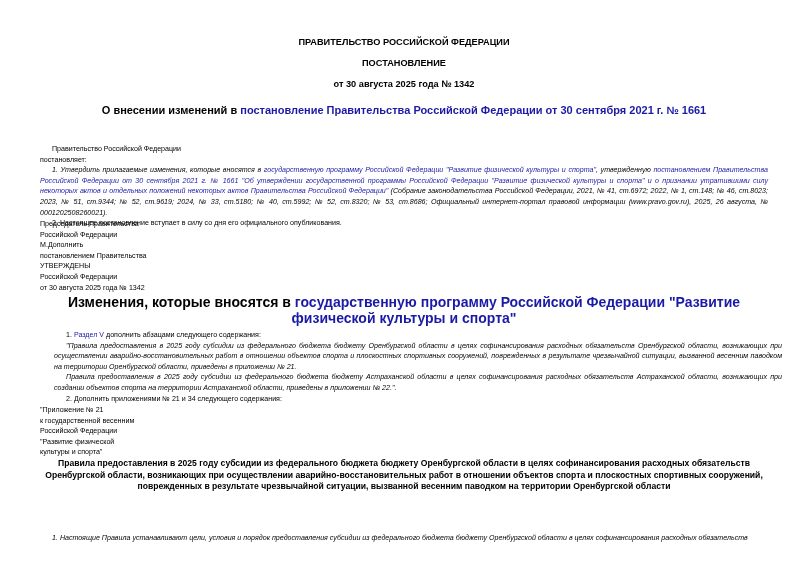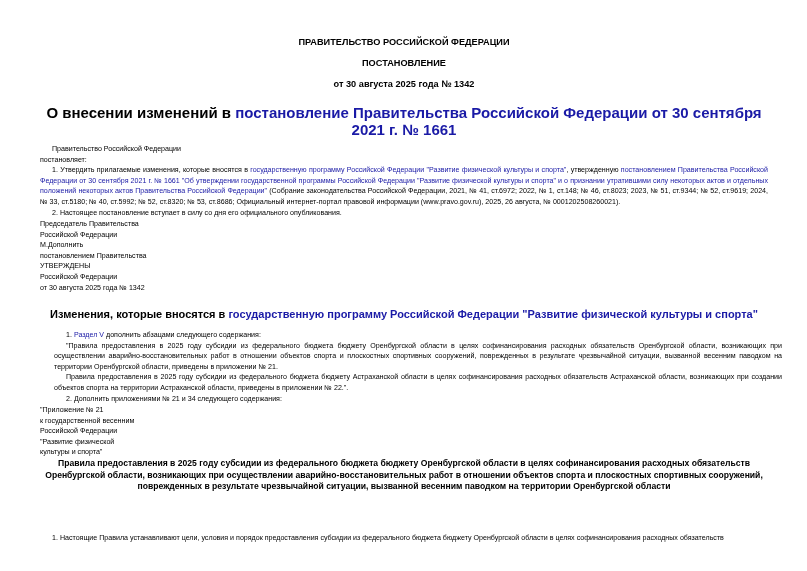--- a/index.html
+++ b/index.html
@@ -3,58 +3,58 @@
 <meta charset="utf-8">
 <style>
   html, body { margin: 0; padding: 0; background: #ffffff; }
   body { width: 807px; height: 571px; overflow: hidden; position: relative;
          font-family: "Liberation Sans", sans-serif; color: #000; }
   .page { position: absolute; left: 40px; top: 0; width: 728px; }
   .r { }
   .lnk { color: #1a1aa6; }
   .h1 { font-size: 9.2px; font-weight: bold; text-align: center; position: absolute; left: 0; width: 728px; }
   .small { font-size: 7.1px; line-height: 10.6px; }
-  .just { text-align: justify; }
+  .just { text-align: justify; font-style: italic; }
   .ind { text-indent: 12px; }
   .abs { position: absolute; left: 0; width: 728px; }
   p { margin: 0; }
   .sig p { line-height: 10.6px; }
   .title2 { font-size: 8.6px; font-weight: bold; text-align: center; line-height: 11.5px; }
 </style>
 </head>
 <body>
 
 <div class="page">
 
   <div class="h1" style="top:37px;">ПРАВИТЕЛЬСТВО РОССИЙСКОЙ ФЕДЕРАЦИИ</div>
   <div class="h1" style="top:58px;">ПОСТАНОВЛЕНИЕ</div>
   <div class="h1" style="top:79px;">от 30 августа 2025 года № 1342</div>
 
-  <div class="h1" style="top:104px; font-size:15px;">
+  <div class="h1" style="top:104px; font-size:11px;">
     <span>О внесении изменений в </span><span class="lnk">постановление Правительства Российской Федерации от 30 сентября 2021 г. № 1661</span>
   </div>
 
   <div class="abs small" style="top:144px;">
     <p class="ind">Правительство Российской Федерации</p>
     <p>постановляет:</p>
     <p class="ind just"><span>1. Утвердить прилагаемые изменения, которые вносятся в </span><span class="lnk">государственную программу Российской Федерации "Развитие физической культуры и спорта"</span><span>, утвержденную </span><span class="lnk">постановлением Правительства Российской Федерации от 30 сентября 2021 г. № 1661 "Об утверждении государственной программы Российской Федерации "Развитие физической культуры и спорта" и о признании утратившими силу некоторых актов и отдельных положений некоторых актов Правительства Российской Федерации"</span><span> (Собрание законодательства Российской Федерации, 2021, № 41, ст.6972; 2022, № 1, ст.148; № 46, ст.8023; 2023, № 51, ст.9344; № 52, ст.9619; 2024, № 33, ст.5180; № 40, ст.5992; № 52, ст.8320; № 53, ст.8686; Официальный интернет-портал правовой информации (www.pravo.gov.ru), 2025, 26 августа, № 0001202508260021).</span></p>
     <p class="ind">2. Настоящее постановление вступает в силу со дня его официального опубликования.</p>
   </div>
 
   <div class="abs small r sig" style="top:219px;">
     <p>Председатель Правительства</p>
     <p>Российской Федерации</p>
     <p>М.Дополнить</p>
     <p>постановлением Правительства</p>
     <p>УТВЕРЖДЕНЫ</p>
     <p>Российской Федерации</p>
     <p>от 30 августа 2025 года № 1342</p>
   </div>
 
-  <div class="h1" style="top:308px; font-size:11px;">
+  <div class="h1" style="top:294px; font-size:14px;">
     <span>Изменения, которые вносятся в </span><span class="lnk">государственную программу Российской Федерации "Развитие физической культуры и спорта"</span>
   </div>
 
   <div class="abs small" style="top:330px;margin-left:14px;">
     <p class="ind"><span>1. </span><span class="lnk">Раздел V</span><span> дополнить абзацами следующего содержания:</span></p>
     <p class="ind just">"Правила предоставления в 2025 году субсидии из федерального бюджета бюджету Оренбургской области в целях софинансирования расходных обязательств Оренбургской области, возникающих при осуществлении аварийно-восстановительных работ в отношении объектов спорта и плоскостных спортивных сооружений, поврежденных в результате чрезвычайной ситуации, вызванной весенним паводком на территории Оренбургской области, приведены в приложении № 21.</p>
     <p class="ind just">Правила предоставления в 2025 году субсидии из федерального бюджета бюджету Астраханской области в целях софинансирования расходных обязательств Астраханской области, возникающих при создании объектов спорта на территории Астраханской области, приведены в приложении № 22.".</p>
     <p class="ind">2. Дополнить приложениями № 21 и 34 следующего содержания:</p>
   </div>
 

